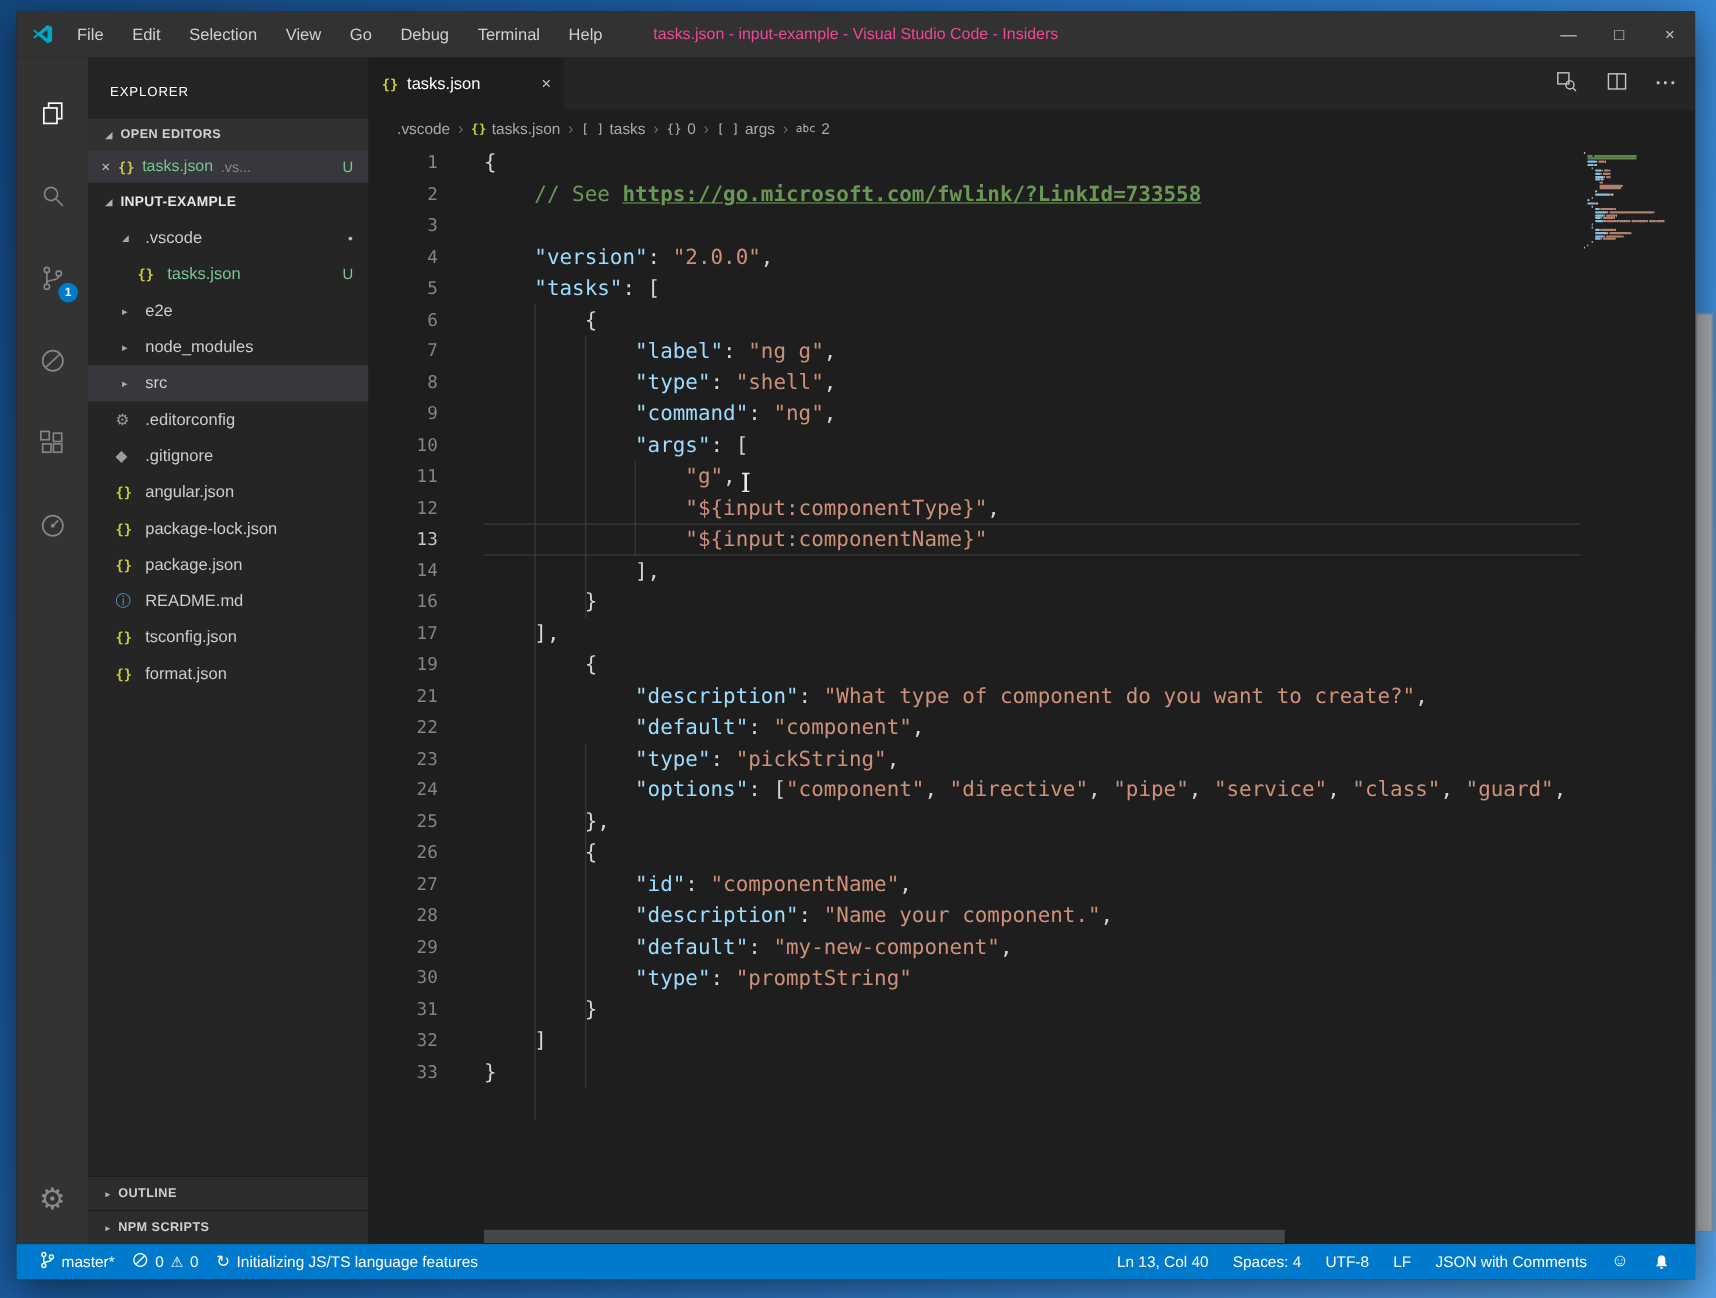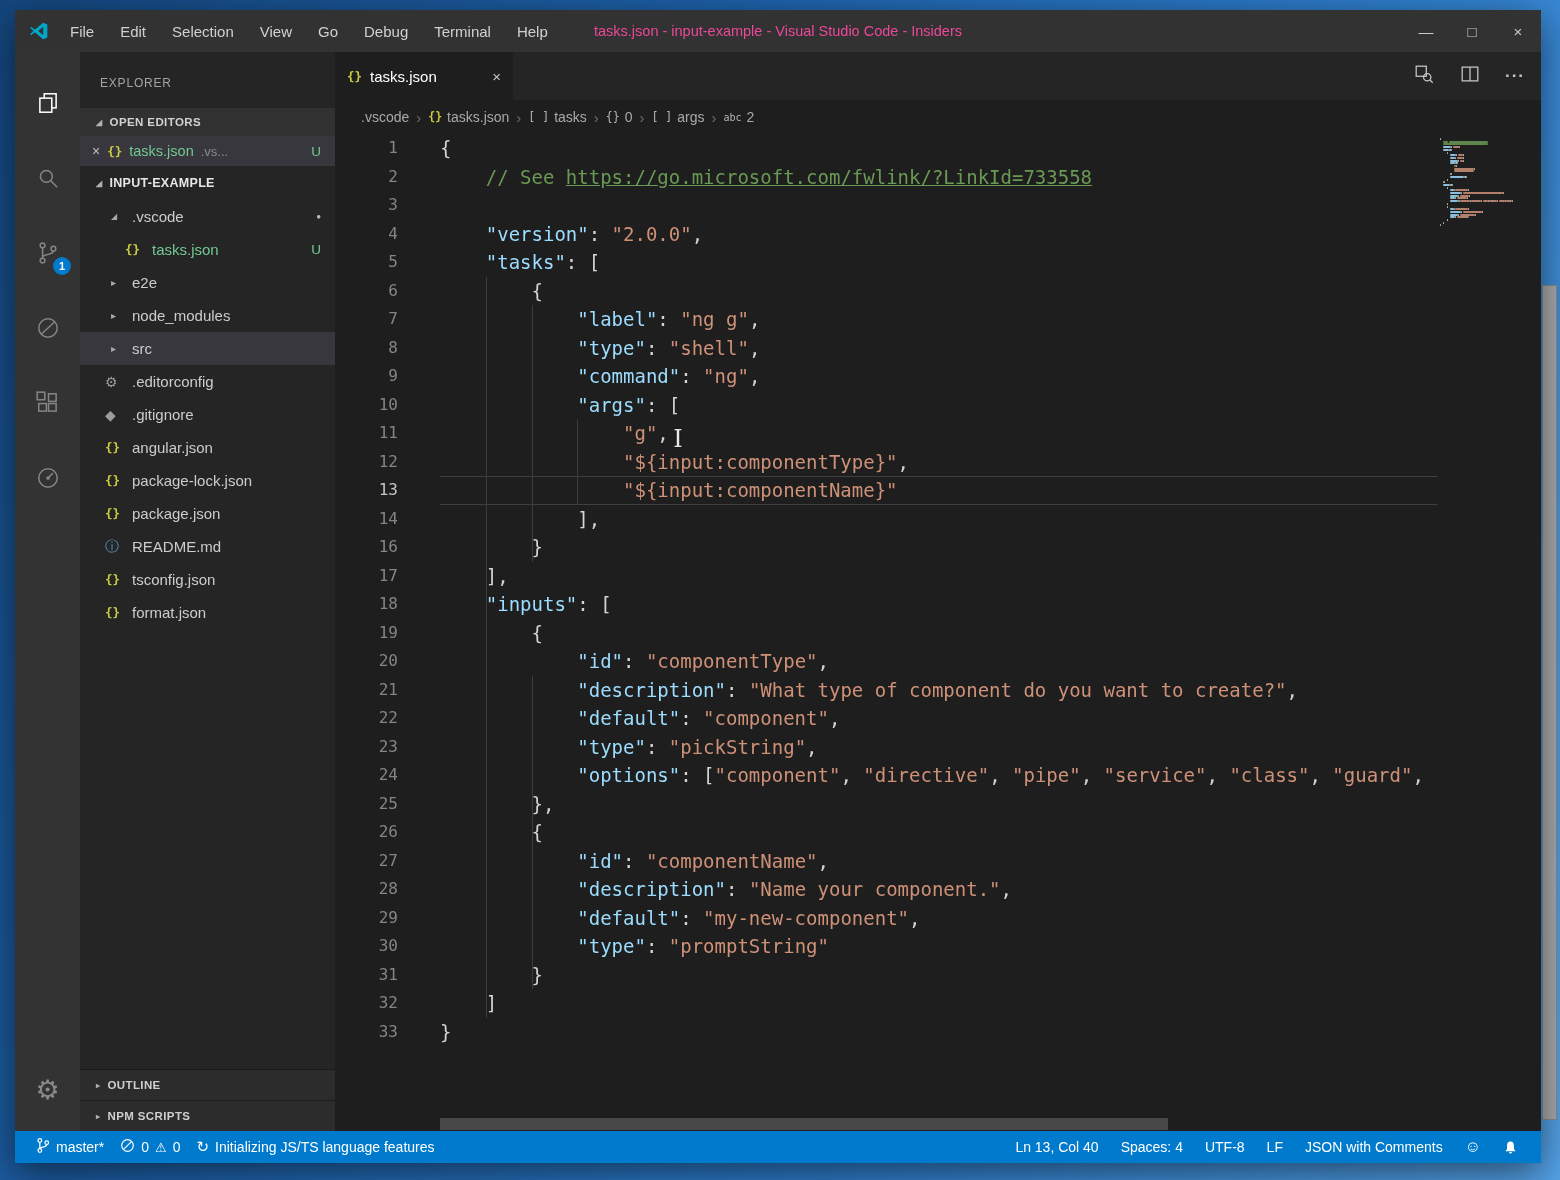--- a/index.html
+++ b/index.html
@@ -33,21 +33,21 @@
   .ab-item svg { stroke:currentColor; fill:none; stroke-width:1.4; }
   .ab-badge { position:absolute; right:9px; bottom:15px; min-width:18px; height:18px; border-radius:9px;
     background:var(--c-badge,#007acc); color:#fff; font-size:11px; font-weight:bold;
     display:flex; align-items:center; justify-content:center; }
   .ab-bottom { margin-top:auto; margin-bottom:4px; }
   .gear-glyph { font-size:27px; color:#8a8a8a; }
 
   
   .sidebar { width:255px; flex:none; background:#252526; display:flex; flex-direction:column;
     color:#cccccc; min-height:0; }
-  .sb-title { height:56px; padding:24px 0 0 20px; font-size:12px; letter-spacing:.8px; color:#a3a3a3; }
+  .sb-title { height:56px; padding:24px 0 0 20px; font-size:12px; letter-spacing:.8px; color:#ffffff; }
   .sec-header { height:28px; flex:none; display:flex; align-items:center; gap:7px; padding-left:16px;
     background:rgba(128,128,128,.13); font-size:11.5px; font-weight:bold; letter-spacing:.4px; color:#d2d2d2; }
   .sec-chev { font-size:8px; color:#b0b0b0; }
   .oe-item { height:30px; flex:none; display:flex; align-items:center; gap:7px;
     background:#37373d; padding:0 14px 0 12px; font-size:14.5px; }
   .oe-close { color:#c0c0c0; font-size:14px; }
   .icon-json { color:var(--c-json,#cbcb41); font-family:"DejaVu Sans Mono",monospace;
     font-size:12.5px; font-weight:bold; }
   .oe-name { color:var(--c-untracked,#73c991); }
   .oe-detail { color:#8a8a8a; font-size:13px; }
@@ -93,21 +93,21 @@
   .code-row { display:flex; height:28.5px; white-space:pre; position:relative; }
   .gutter { width:63px; flex:none; text-align:right; color:#858585; font-size:16px; line-height:28.5px; }
   .code-text { padding-left:42px; }
   .code-row.current::after { content:""; position:absolute; left:105px; right:104px; top:0; bottom:0;
     border-top:1px solid #3f3f3f; border-bottom:1px solid #3f3f3f; pointer-events:none; }
   .code-row.current .gutter { color:#c6c6c6; }
   .tk-pun { color:var(--c-pun,#d4d4d4); }
   .tk-key { color:var(--c-key,#9cdcfe); }
   .tk-str { color:var(--c-str,#ce9178); }
   .tk-com { color:var(--c-com,#6a9955); }
-  .tk-url { color:var(--c-com,#6a9955); text-decoration:underline; }
+  .tk-url { color:var(--c-com,#6a9955); text-decoration:underline;font-weight:bold; }
   .guide { position:absolute; width:1px; background:#3c3c3c; }
   .minimap { position:absolute; top:0; right:18px; width:86px; bottom:0; background:#1e1e1e; z-index:3; }
   .mm-seg { position:absolute; height:2px; border-radius:1px; opacity:.85; }
   .vscroll { position:absolute; top:0; right:0; width:18px; bottom:0; background:#1e1e1e; z-index:3; }
   .hscroll { position:absolute; left:105px; right:104px; bottom:1px; height:12px; z-index:4; }
   .hthumb { height:100%; width:73%; background:rgba(121,121,121,.45); }
   .ibeam { position:absolute; left:336px; top:292px; width:14px; height:26px; z-index:5;
     color:#e8e8e8; font-family:"DejaVu Serif",serif; font-size:24px; line-height:26px;
     text-align:center; text-shadow:0 0 2px rgba(0,0,0,.8); }
 
@@ -360,23 +360,21 @@
               <div class="code-row"><span class="gutter">7</span><span class="code-text"><span class="tk-key">            "label"</span><span class="tk-pun">: </span><span class="tk-str">"ng g"</span><span class="tk-pun">,</span></span></div>
               <div class="code-row"><span class="gutter">8</span><span class="code-text"><span class="tk-key">            "type"</span><span class="tk-pun">: </span><span class="tk-str">"shell"</span><span class="tk-pun">,</span></span></div>
               <div class="code-row"><span class="gutter">9</span><span class="code-text"><span class="tk-key">            "command"</span><span class="tk-pun">: </span><span class="tk-str">"ng"</span><span class="tk-pun">,</span></span></div>
               <div class="code-row"><span class="gutter">10</span><span class="code-text"><span class="tk-key">            "args"</span><span class="tk-pun">: [</span></span></div>
               <div class="code-row"><span class="gutter">11</span><span class="code-text"><span class="tk-str">                "g"</span><span class="tk-pun">,</span></span></div>
               <div class="code-row"><span class="gutter">12</span><span class="code-text"><span class="tk-str">                "${input:componentType}"</span><span class="tk-pun">,</span></span></div>
               <div class="code-row current"><span class="gutter">13</span><span class="code-text"><span class="tk-str">                "${input:componentName}"</span></span></div>
               <div class="code-row"><span class="gutter">14</span><span class="code-text"><span class="tk-pun">            ],</span></span></div>
               <div class="code-row"><span class="gutter">16</span><span class="code-text"><span class="tk-pun">        }</span></span></div>
               <div class="code-row"><span class="gutter">17</span><span class="code-text"><span class="tk-pun">    ],</span></span></div>
-              <div class="code-row"><span class="gutter">18</span><span class="code-text"><span class="tk-key">    "inputs"</span><span class="tk-pun">: [</span></span></div>
               <div class="code-row"><span class="gutter">19</span><span class="code-text"><span class="tk-pun">        {</span></span></div>
-              <div class="code-row"><span class="gutter">20</span><span class="code-text"><span class="tk-key">            "id"</span><span class="tk-pun">: </span><span class="tk-str">"componentType"</span><span class="tk-pun">,</span></span></div>
               <div class="code-row"><span class="gutter">21</span><span class="code-text"><span class="tk-key">            "description"</span><span class="tk-pun">: </span><span class="tk-str">"What type of component do you want to create?"</span><span class="tk-pun">,</span></span></div>
               <div class="code-row"><span class="gutter">22</span><span class="code-text"><span class="tk-key">            "default"</span><span class="tk-pun">: </span><span class="tk-str">"component"</span><span class="tk-pun">,</span></span></div>
               <div class="code-row"><span class="gutter">23</span><span class="code-text"><span class="tk-key">            "type"</span><span class="tk-pun">: </span><span class="tk-str">"pickString"</span><span class="tk-pun">,</span></span></div>
               <div class="code-row"><span class="gutter">24</span><span class="code-text"><span class="tk-key">            "options"</span><span class="tk-pun">: [</span><span class="tk-str">"component"</span><span class="tk-pun">, </span><span class="tk-str">"directive"</span><span class="tk-pun">, </span><span class="tk-str">"pipe"</span><span class="tk-pun">, </span><span class="tk-str">"service"</span><span class="tk-pun">, </span><span class="tk-str">"class"</span><span class="tk-pun">, </span><span class="tk-str">"guard"</span><span class="tk-pun">,</span></span></div>
               <div class="code-row"><span class="gutter">25</span><span class="code-text"><span class="tk-pun">        },</span></span></div>
               <div class="code-row"><span class="gutter">26</span><span class="code-text"><span class="tk-pun">        {</span></span></div>
               <div class="code-row"><span class="gutter">27</span><span class="code-text"><span class="tk-key">            "id"</span><span class="tk-pun">: </span><span class="tk-str">"componentName"</span><span class="tk-pun">,</span></span></div>
               <div class="code-row"><span class="gutter">28</span><span class="code-text"><span class="tk-key">            "description"</span><span class="tk-pun">: </span><span class="tk-str">"Name your component."</span><span class="tk-pun">,</span></span></div>
               <div class="code-row"><span class="gutter">29</span><span class="code-text"><span class="tk-key">            "default"</span><span class="tk-pun">: </span><span class="tk-str">"my-new-component"</span><span class="tk-pun">,</span></span></div>
               <div class="code-row"><span class="gutter">30</span><span class="code-text"><span class="tk-key">            "type"</span><span class="tk-pun">: </span><span class="tk-str">"promptString"</span></span></div>

